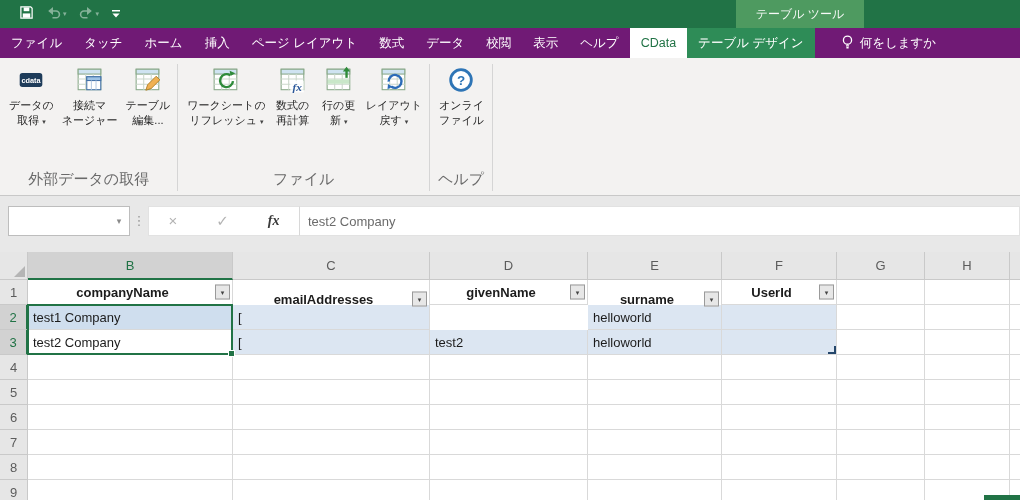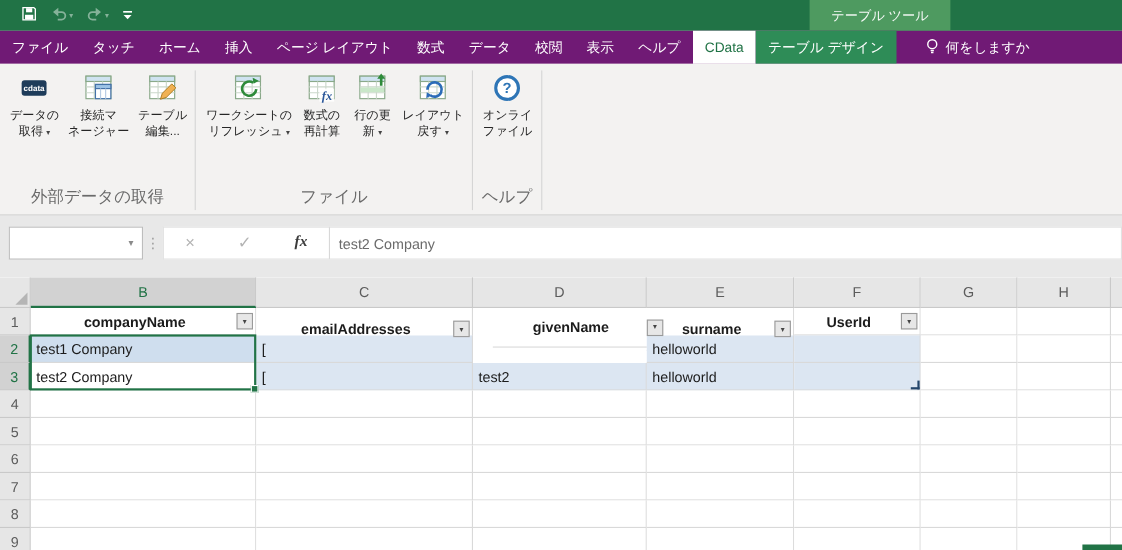--- a/index.html
+++ b/index.html
@@ -275,22 +275,22 @@
       <div class="gh selcol" style="left: 28px; top: 0px; width: 205px; height: 28px;">B</div>
       <div class="gh" style="left: 233px; top: 0px; width: 197px; height: 28px;">C</div>
       <div class="gh" style="left: 430px; top: 0px; width: 158px; height: 28px;">D</div>
       <div class="gh" style="left: 588px; top: 0px; width: 134px; height: 28px;">E</div>
       <div class="gh" style="left: 722px; top: 0px; width: 115px; height: 28px;">F</div>
       <div class="gh" style="left: 837px; top: 0px; width: 88px; height: 28px;">G</div>
       <div class="gh" style="left: 925px; top: 0px; width: 85px; height: 28px;">H</div>
       <div class="gh" style="left: 1010px; top: 0px; width: 12px; height: 28px;"></div>
       <div class="rh" style="left: 0px; top: 28px; width: 28px; height: 25px;">1</div>
       <div class="cell thead" style="left: 28px; top: 28px; width: 205px; height: 25px;">companyName<div class="filter-btn">▾</div></div>
-      <div class="cell thead" style="left: 233px; top: 28px; width: 197px; height: 39px;">emailAddresses<div class="filter-btn">▾</div></div>
-      <div class="cell thead" style="left: 448px; top: 28px; width: 158px; height: 36px;">givenName<div class="filter-btn">▾</div></div>
+      <div class="cell thead" style="left: 233px; top: 28px; width: 197px; height: 39px; text-decoration: underline;">emailAddresses<div class="filter-btn">▾</div></div>
+      <div class="cell thead" style="left: 430px; top: 28px; width: 158px; height: 25px;">givenName<div class="filter-btn">▾</div></div>
       <div class="cell thead" style="left: 588px; top: 28px; width: 134px; height: 39px;">surname<div class="filter-btn">▾</div></div>
       <div class="cell thead" style="left: 722px; top: 28px; width: 115px; height: 25px;">UserId<div class="filter-btn">▾</div></div>
       <div class="cell" style="left: 837px; top: 28px; width: 88px; height: 25px;"></div>
       <div class="cell" style="left: 925px; top: 28px; width: 85px; height: 25px;"></div>
       <div class="cell" style="left: 1010px; top: 28px; width: 12px; height: 25px;"></div>
       <div class="rh selrow" style="left: 0px; top: 53px; width: 28px; height: 25px;">2</div>
       <div class="cell blue seltint" style="left: 28px; top: 53px; width: 205px; height: 25px; text-align: center;">test1 Company</div>
       <div class="cell blue" style="left: 233px; top: 53px; width: 197px; height: 25px;">[</div>
       <div class="cell blue" style="left: 588px; top: 53px; width: 134px; height: 25px;">helloworld</div>
       <div class="cell blue" style="left: 722px; top: 53px; width: 115px; height: 25px;"></div>

